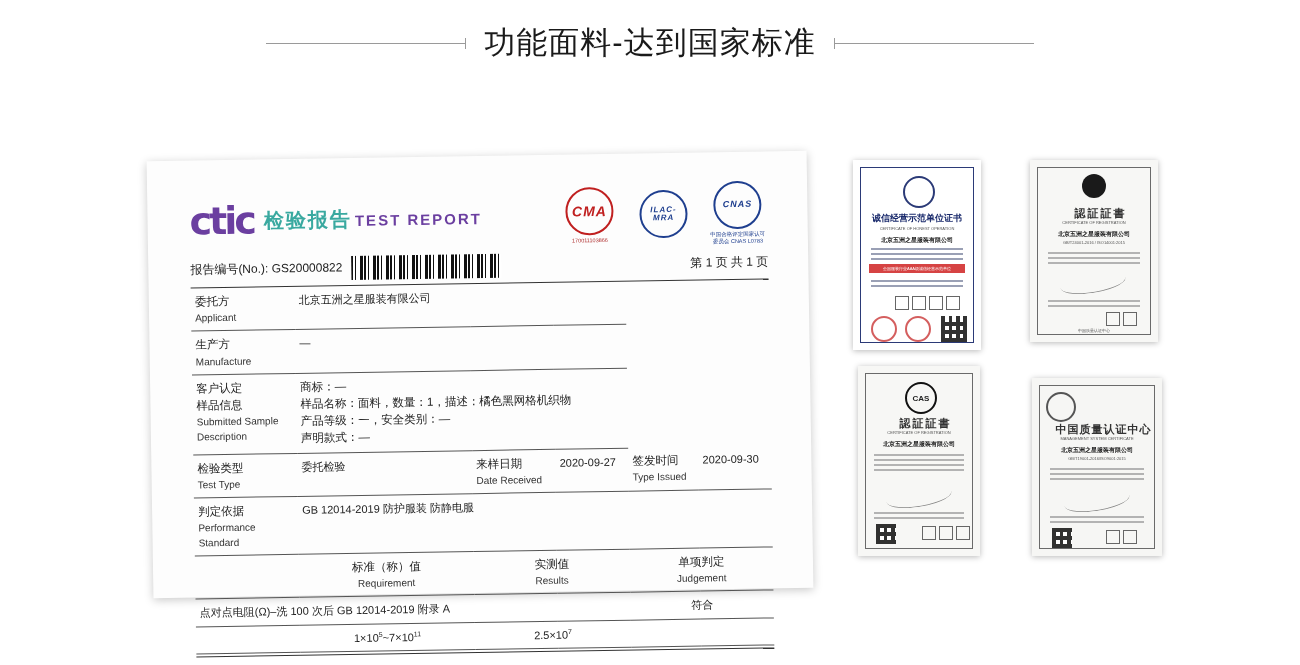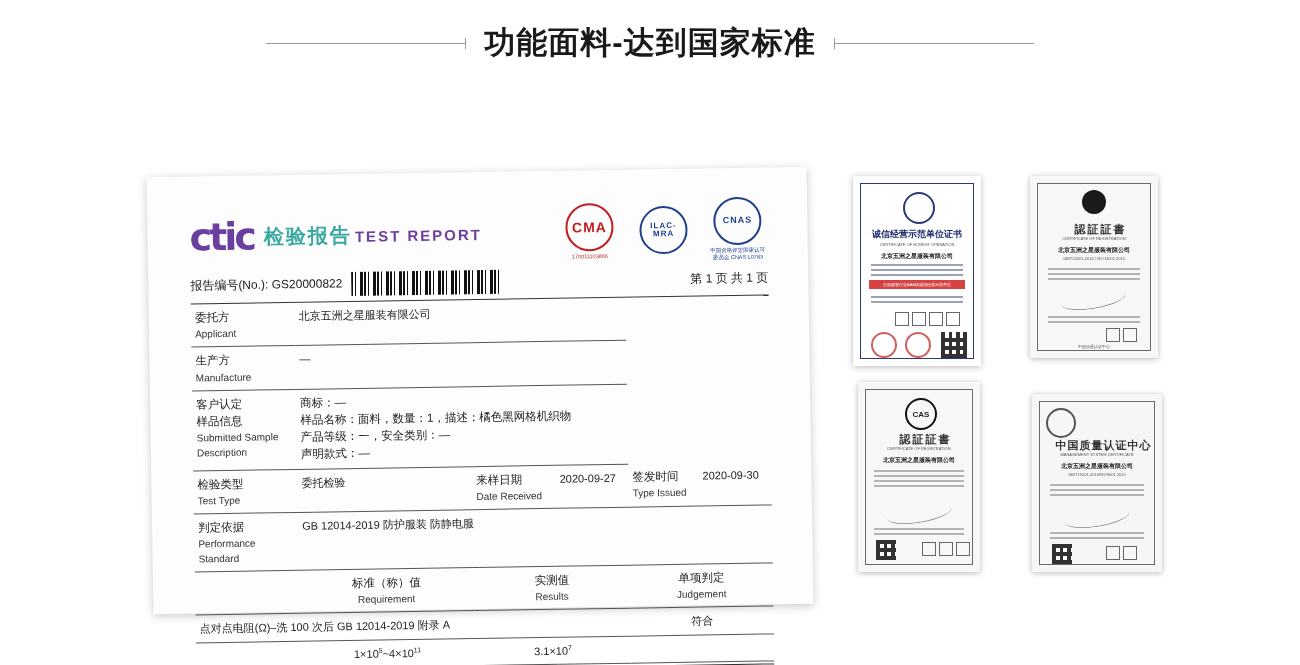--- a/index.html
+++ b/index.html
@@ -25,30 +25,30 @@
   }
   .rule{
     width:200px;height:1px;background:#9a9a9a;position:relative;
   }
   .rule.left::after,.rule.right::before{
     content:"";position:absolute;top:-5px;width:1px;height:11px;background:#9a9a9a;
   }
   .rule.left::after{right:0;}
   .rule.right::before{left:0;}
   .main-title{
-    font-size:31px;font-weight:bold;letter-spacing:1px;color:#1a1a1a;
+    font-size:31px;font-weight:normal;letter-spacing:1px;color:#1a1a1a;
     white-space:nowrap;
   }
   .sub-title{
     margin-top:18px;font-size:19px;color:#333;letter-spacing:1px;
   }
 
   
   .content{
-    position:absolute;top:168px;left:0;width:1132px;height:470px;
+    position:absolute;top:152px;left:0;width:1132px;height:470px;
   }
 
   
   .report{
     position:absolute;left:150px;top:4px;width:660px;height:437px;
     background:#fdfdfd;
     box-shadow:0 2px 10px rgba(0,0,0,.22);
     transform:rotate(-0.9deg);
     padding:0;
     box-sizing:border-box;
@@ -73,21 +73,21 @@
   .ctic-words{line-height:1.15;}
   .ctic-cn{font-size:20px;font-weight:bold;color:#3aa9a0;letter-spacing:2px;}
   .ctic-en{font-size:15px;font-weight:bold;color:#6b3fa0;letter-spacing:2px;}
 
   .marks{display:flex;align-items:center;gap:14px;}
   .mark{width:60px;text-align:center;}
   .mark .ring{
     width:44px;height:44px;border-radius:50%;margin:0 auto;
     border:2px solid #c02020;color:#c02020;
     display:flex;align-items:center;justify-content:center;
-    font-size:14px;font-weight:bold;letter-spacing:1px;
+    font-size:14px;font-weight:bold;letter-spacing:1px;font-style:italic;
   }
   .mark .ring.blue{border-color:#1f3f8f;color:#1f3f8f;font-size:9px;line-height:1.05;}
   .mark .ring.blue.small{font-size:8px;}
   .mark .cap{font-size:5.5px;color:#b03030;margin-top:2px;letter-spacing:0;}
   .mark .cap.blue{color:#1f3f8f;}
 
   .rep-no{
     display:flex;align-items:center;justify-content:space-between;
     border-bottom:1.5px solid #333;padding-bottom:5px;margin-top:4px;
   }
@@ -284,22 +284,22 @@
             <span class="en">Judgement</span>
           </td>
         </tr>
         <tr class="no-border">
           <td colspan="2" class="val">点对点电阻(Ω)–洗 100 次后 GB 12014-2019  附录 A</td>
           <td colspan="2" class="val center"></td>
           <td colspan="2" class="val center">符合</td>
         </tr>
         <tr class="no-border">
           <td></td>
-          <td class="val center"><span>1×10</span><sup>5</sup><span>~4×10</span><sup>11</sup></td>
-          <td colspan="2" class="val center"><span>3.1×10</span><sup>7</sup></td>
+          <td class="val center"><span>1×10</span><sup>5</sup><span>~7×10</span><sup>11</sup></td>
+          <td colspan="2" class="val center"><span>2.5×10</span><sup>7</sup></td>
           <td colspan="2"></td>
         </tr>
       </tbody>
         </table>
       <div style="border-top:1.5px solid #333;margin-top:2px;"></div>
     </div>
   </div>
 
   <div class="cert" style="left:853px;top:8px;width:128px;height:190px;">
     <div class="frame"></div>

